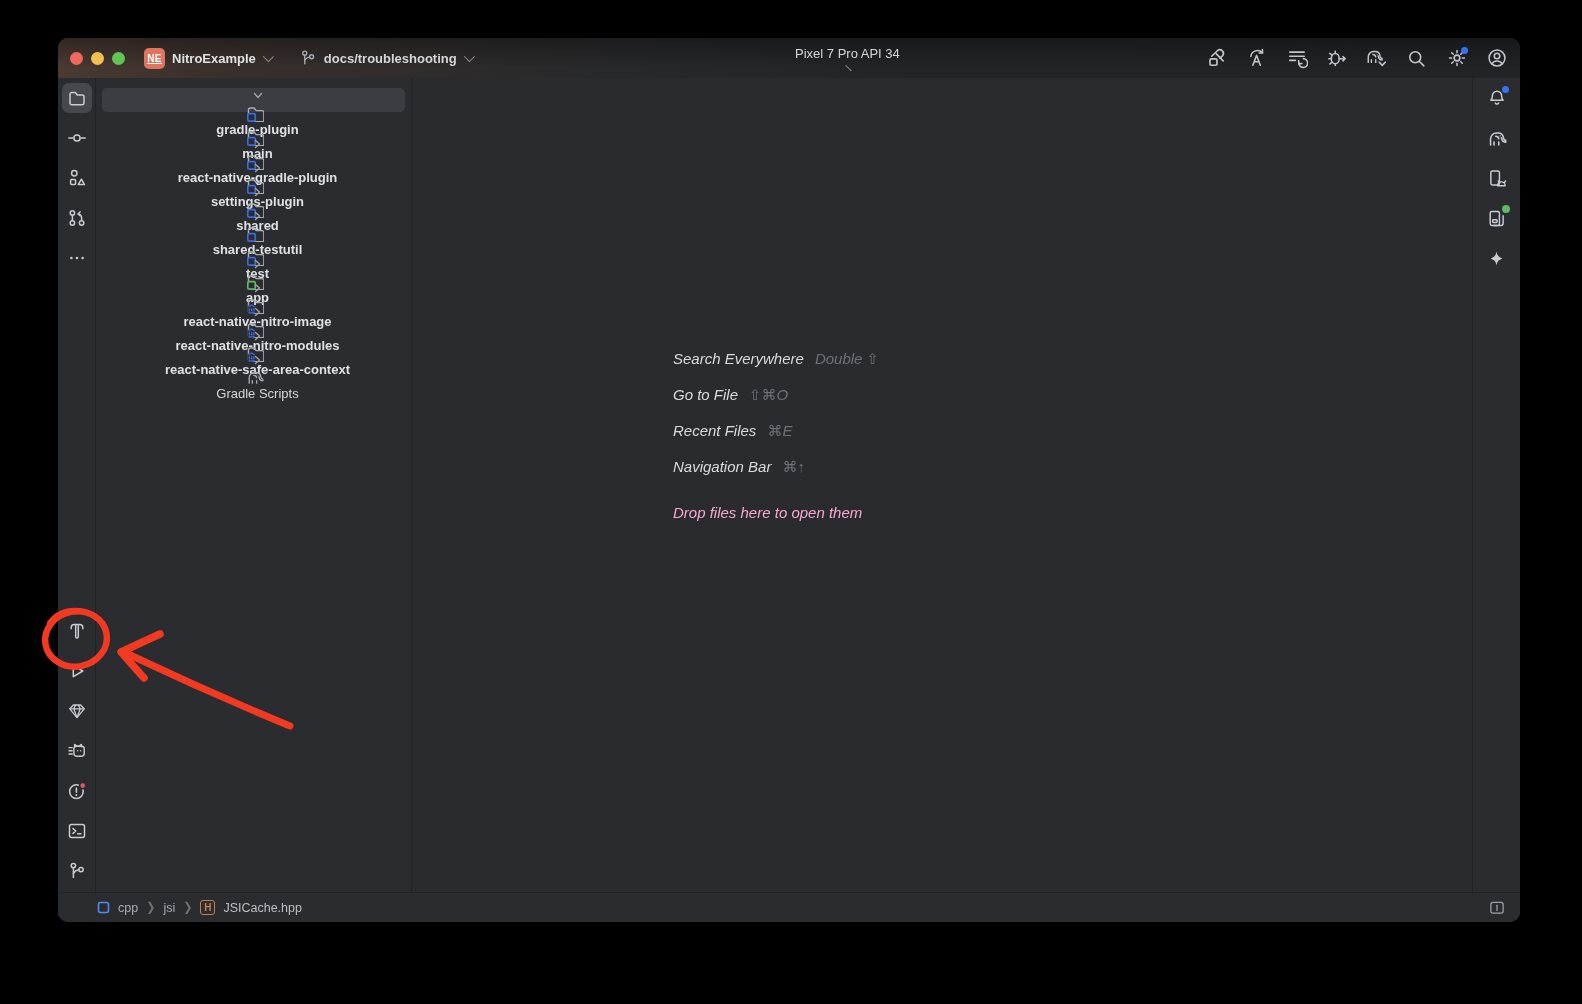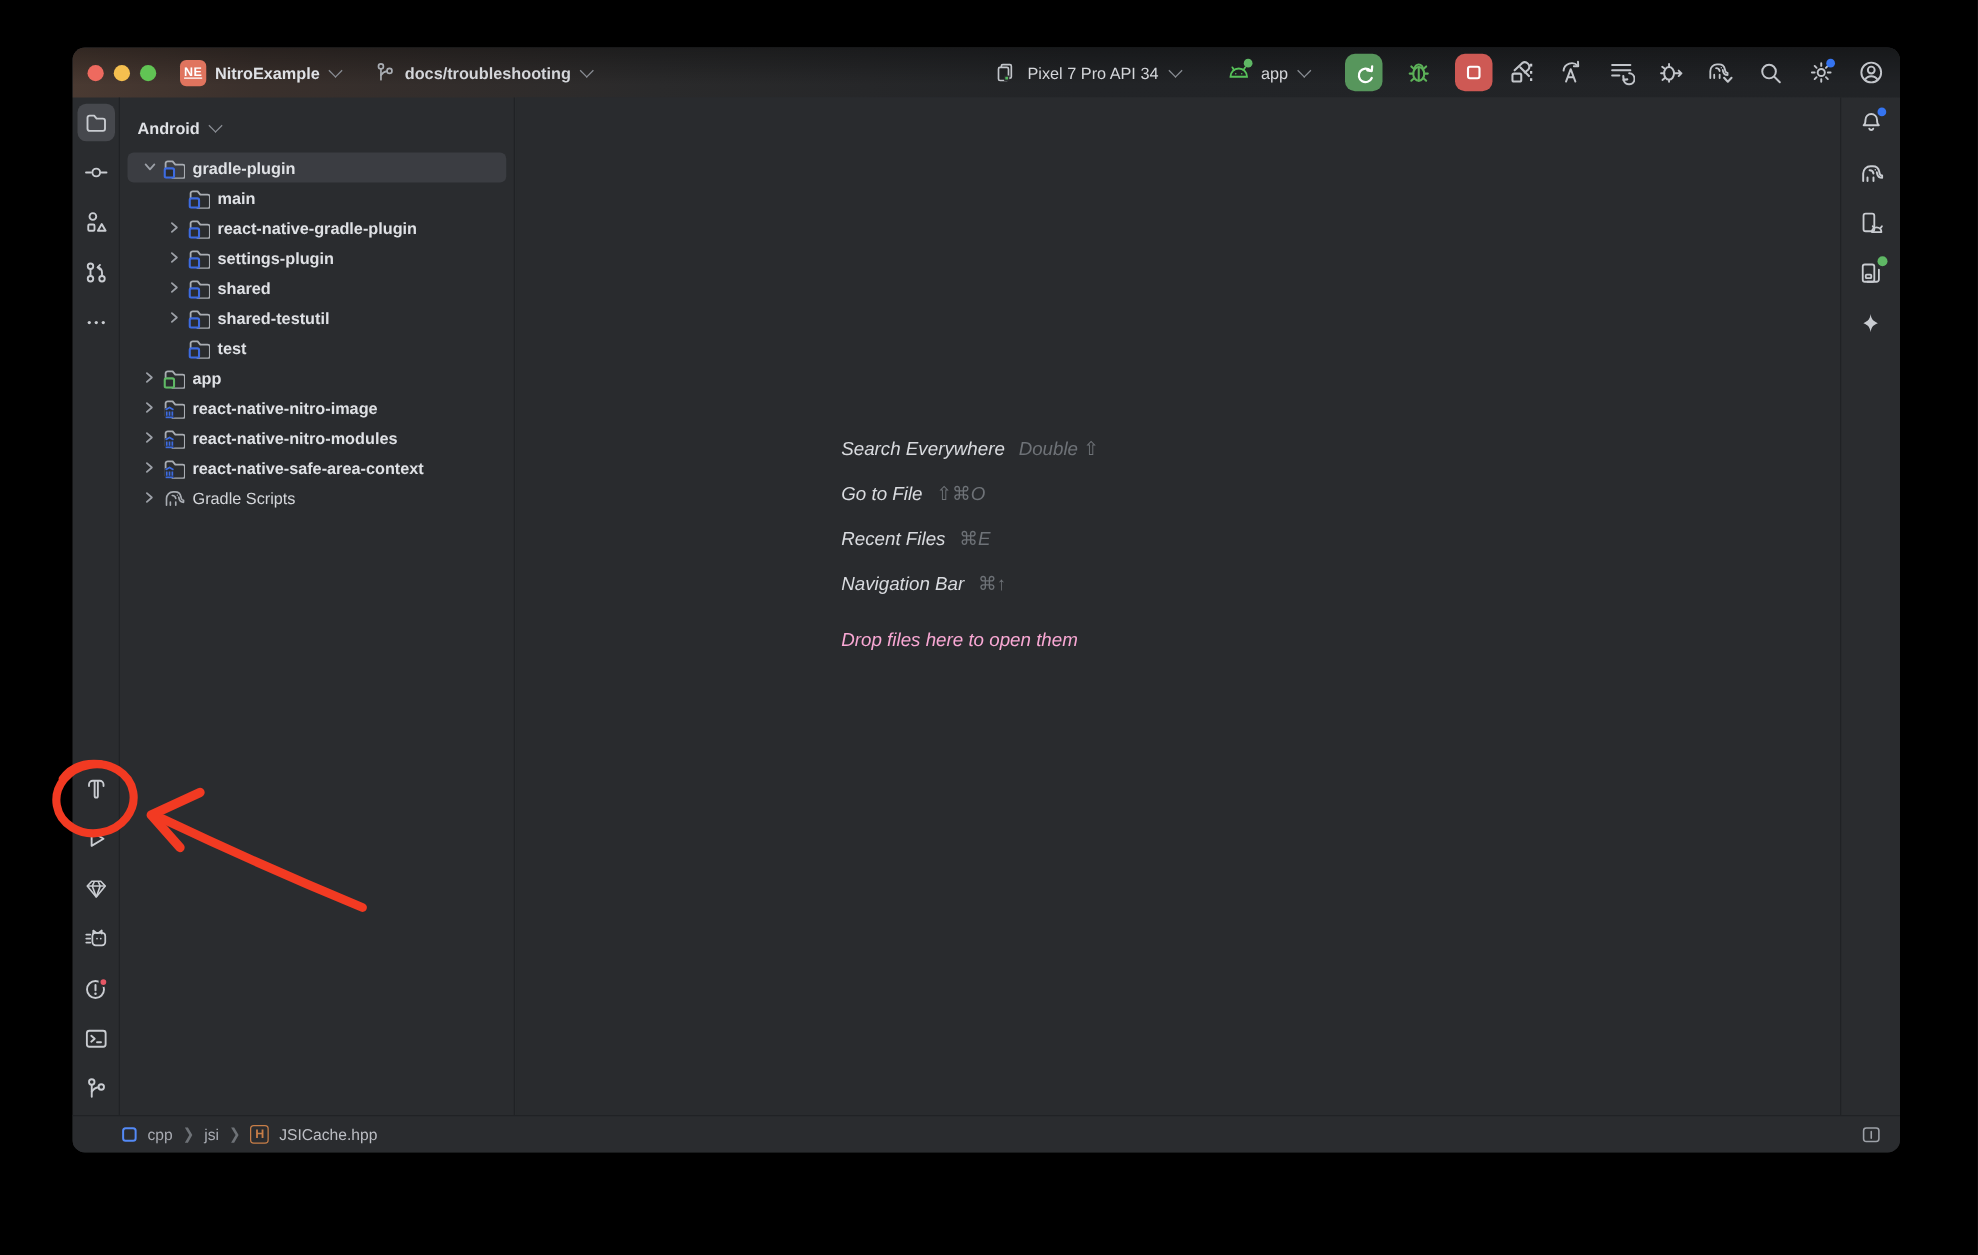--- a/index.html
+++ b/index.html
@@ -19,21 +19,21 @@
   .tl { width:13px; height:13px; border-radius:50%; }
   .tl.red{ background:#ee6a5f; } .tl.yellow{ background:#f5bf4f; } .tl.green{ background:#61c454; }
   .tb-left { display:flex; align-items:center; gap:7px; margin-left:8px; }
   .ne-badge { width:21px; height:21px; border-radius:5px; background:#e0745e; color:#fff;
     font-size:10px; font-weight:700; display:flex; align-items:center; justify-content:center; letter-spacing:.3px;text-decoration:underline; }
   .tb-title { color:#dfe1e5; font-size:13px; font-weight:700; }
   .tb-branch { color:#d4d6da; font-size:13px; font-weight:600; }
   .chev-dn { width:8px; height:8px; border-right:1.5px solid #8a8e95; border-bottom:1.5px solid #8a8e95;
     transform:rotate(45deg) translateY(-2px); display:inline-block; }
   .tb-gap14{ width:14px; } .tb-gap22{ width:22px; }
-  .tb-center { position:absolute; left:737px; top:0; height:40px; display:flex; align-items:center; gap:8px; }
+  .tb-center { position:absolute; left:737px; top:0; height:40px; display:flex; align-items:center; gap:8px;flex-direction:column; }
   .tb-devname { color:#d4d6da; font-size:13px; font-weight:500; }
   .runbtn { width:30px; height:30px; border-radius:8px; display:flex; align-items:center; justify-content:center; }
   .runbtn.green { background:#57965c; } .runbtn.red { background:#ce5954; }
   .kebab { color:#c9ccd1; font-size:17px; letter-spacing:0; padding:0 2px; }
   .tb-right { position:absolute; right:12px; top:0; height:40px; display:flex; align-items:center; gap:17px; }
   .tb-ic { width:23px; height:23px; color:#c2c5ca; position:relative; display:flex; align-items:center; justify-content:center; }
 
   
   .strip { position:absolute; top:40px; bottom:30px; display:flex; flex-direction:column; align-items:center; }
   .strip.left { left:0; width:38px; border-right:1px solid #202225; }
@@ -43,21 +43,21 @@
   .sic.first { margin-top:5px; }
   .sic.sel { background:#46484d; }
   .spacer { flex:1; }
 
   
   .panel { position:absolute; left:38px; top:40px; width:316px; bottom:30px;
     border-right:1px solid #202225; }
   .panel-head { display:flex; align-items:center; gap:7px; padding:14px 0 0 14px; height:34px; }
   .panel-title { color:#dfe1e5; font-size:13px; font-weight:700; }
   .tree { margin-top:10px; }
-  .row { height:24px; display:flex; align-items:center; margin:0 6px; border-radius:5px; padding-left:8px; }
+  .row { height:24px; display:flex; align-items:center; margin:0 6px; border-radius:5px; padding-left:8px;flex-direction:column; }
   .row.sel { background:#3b3d42; }
   .chevbox { width:20px; height:16px; display:flex; align-items:center; justify-content:center; color:#9da1a8; flex:none; }
   .lvl1 .indent { width:20px; flex:none; }
   .nicon { width:18px; height:18px; margin-right:6px; flex:none; }
   .rlabel { color:#dfe1e5; font-size:13px; font-weight:600; white-space:nowrap; }
   .rlabel.norm { font-weight:400; color:#d4d6da; }
 
   
   .editor { position:absolute; left:355px; top:40px; right:48px; bottom:30px; background:#292b2e; }
   .hints { position:absolute; left:260px; top:272px;font-style:italic; }
@@ -428,24 +428,20 @@
         </svg>
       </span>
     <span class="sic" style="margin-bottom:6px;">
         <svg width="20" height="20" viewBox="0 0 20 20">
           <use href="#i-git"></use>
         </svg>
       </span>
   </div>
 
   <div class="panel">
-    <div class="panel-head">
-      <span class="panel-title">Android</span>
-      <span class="chev-dn"></span>
-    </div>
     <div class="tree">
 
       <div class="row sel">
         <span class="chevbox">
             <svg width="12" height="12" viewBox="0 0 12 12">
               <use href="#chev-d"></use>
             </svg>
           </span>
         <svg class="nicon" viewBox="0 0 16 16">
             <use href="#mod-module"></use>

